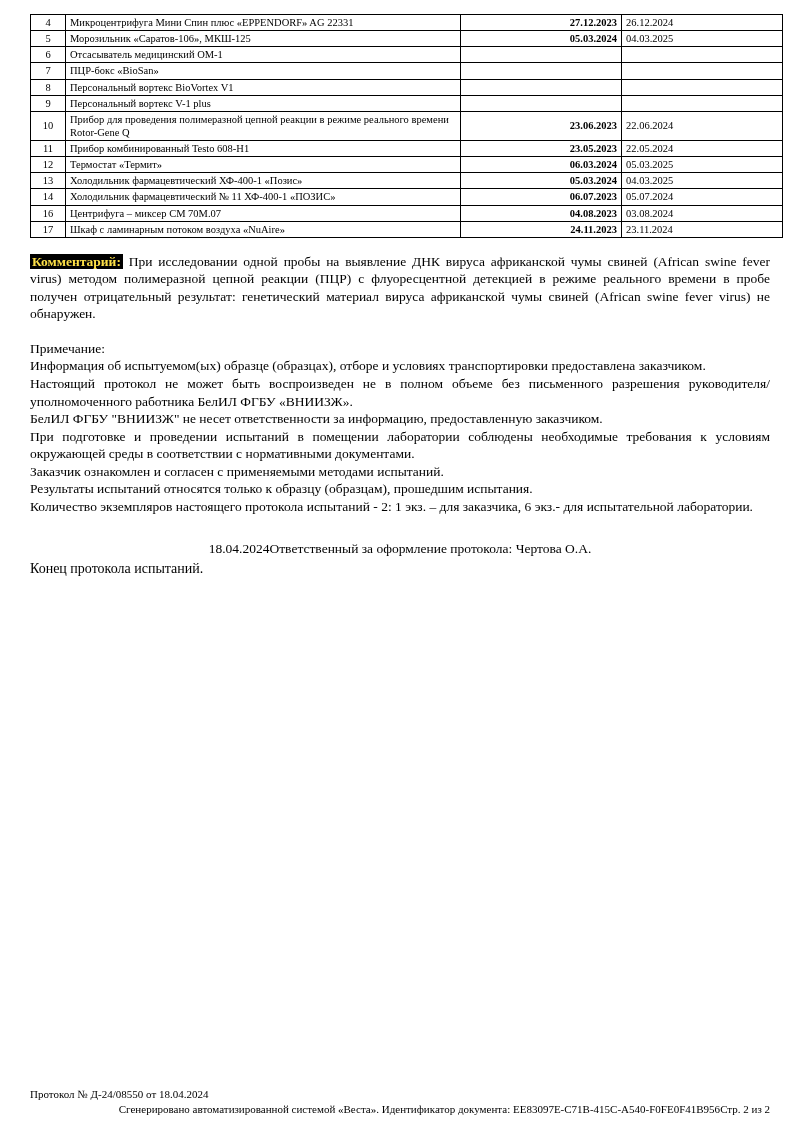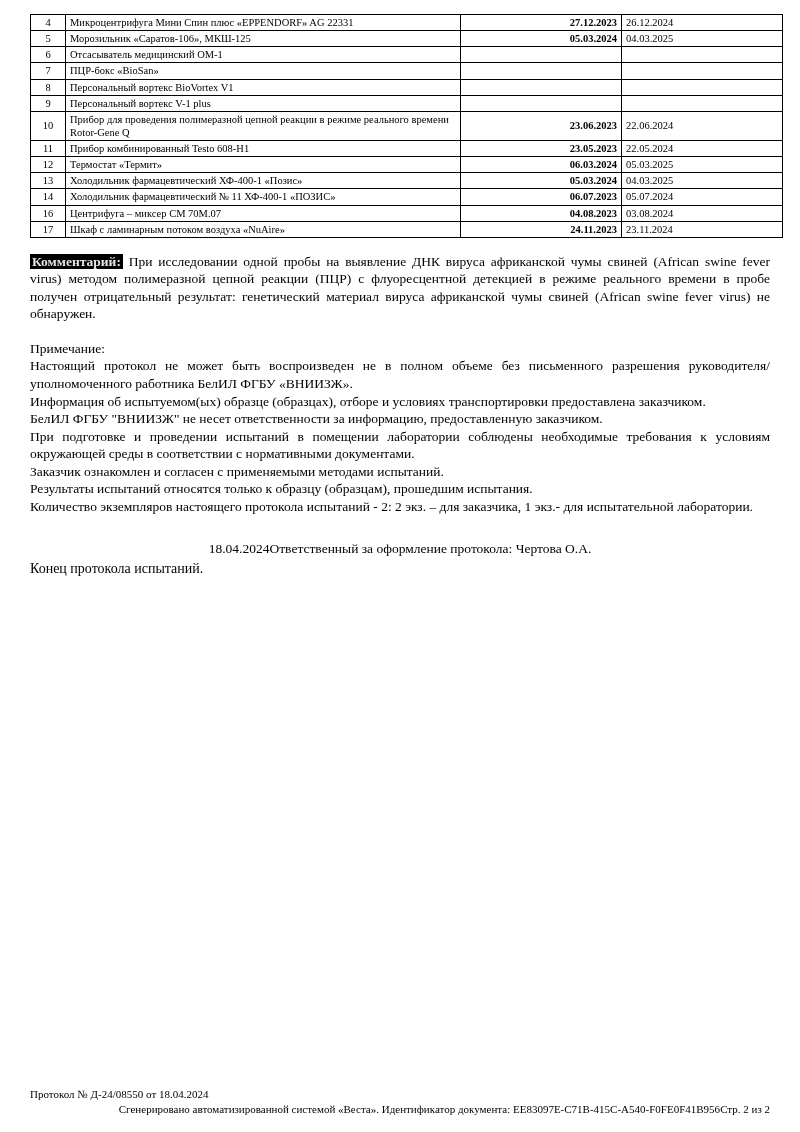--- a/index.html
+++ b/index.html
@@ -35,21 +35,21 @@
 
   .body-text {
     font-size: 13.5px;
     line-height: 1.3;
     text-align: justify;
   }
   .comment-block { margin-top: 15px; }
   .comment-label {
     font-weight: bold;
     background: #000000;
-    color: #e5e5e5;
+    color: #fde047;
     padding: 0 2px;
   }
   .note-block { margin-top: 17px; }
   .note-block p { margin: 0; }
   .note-line.bold { font-weight: normal; }
 
   .signature-row {
     margin-top: 26px;
     display: flex;
     justify-content: center;
@@ -162,27 +162,27 @@
       </tbody>
   </table>
 
   <div class="body-text comment-block">
     <span class="comment-label">Комментарий:</span><span> При исследовании одной пробы на выявление ДНК вируса африканской чумы свиней (African swine fever virus) методом полимеразной цепной реакции (ПЦР) с флуоресцентной детекцией в режиме реального времени в пробе получен отрицательный результат: генетический материал вируса африканской чумы свиней (African swine fever virus) не обнаружен.</span>
   </div>
 
   <div class="body-text note-block">
     <p>Примечание:</p>
     <div>
+        <p class="note-line">Информация об испытуемом(ых) образце (образцах), отборе и условиях транспортировки предоставлена заказчиком.</p>
         <p class="note-line">Настоящий протокол не может быть воспроизведен не в полном объеме без письменного разрешения руководителя/уполномоченного работника БелИЛ ФГБУ «ВНИИЗЖ».</p>
-        <p class="note-line">Информация об испытуемом(ых) образце (образцах), отборе и условиях транспортировки предоставлена заказчиком.</p>
         <p class="note-line">БелИЛ ФГБУ "ВНИИЗЖ" не несет ответственности за информацию, предоставленную заказчиком.</p>
         <p class="note-line">При подготовке и проведении испытаний в помещении лаборатории соблюдены необходимые требования к условиям окружающей среды в соответствии с нормативными документами.</p>
         <p class="note-line">Заказчик ознакомлен и согласен с применяемыми методами испытаний.</p>
         <p class="note-line bold">Результаты испытаний относятся только к образцу (образцам), прошедшим испытания.</p>
-        <p class="note-line">Количество экземпляров настоящего протокола испытаний - 2: 2 экз. – для заказчика, 1 экз.- для испытательной лаборатории.</p>
+        <p class="note-line">Количество экземпляров настоящего протокола испытаний - 2: 1 экз. – для заказчика, 6 экз.- для испытательной лаборатории.</p>
       </div>
   </div>
 
   <div class="signature-row">
     <span>18.04.2024</span>
     <span>Ответственный за оформление протокола: Чертова О.А.</span>
   </div>
 
   <div class="end-line">Конец протокола испытаний.</div>
 

